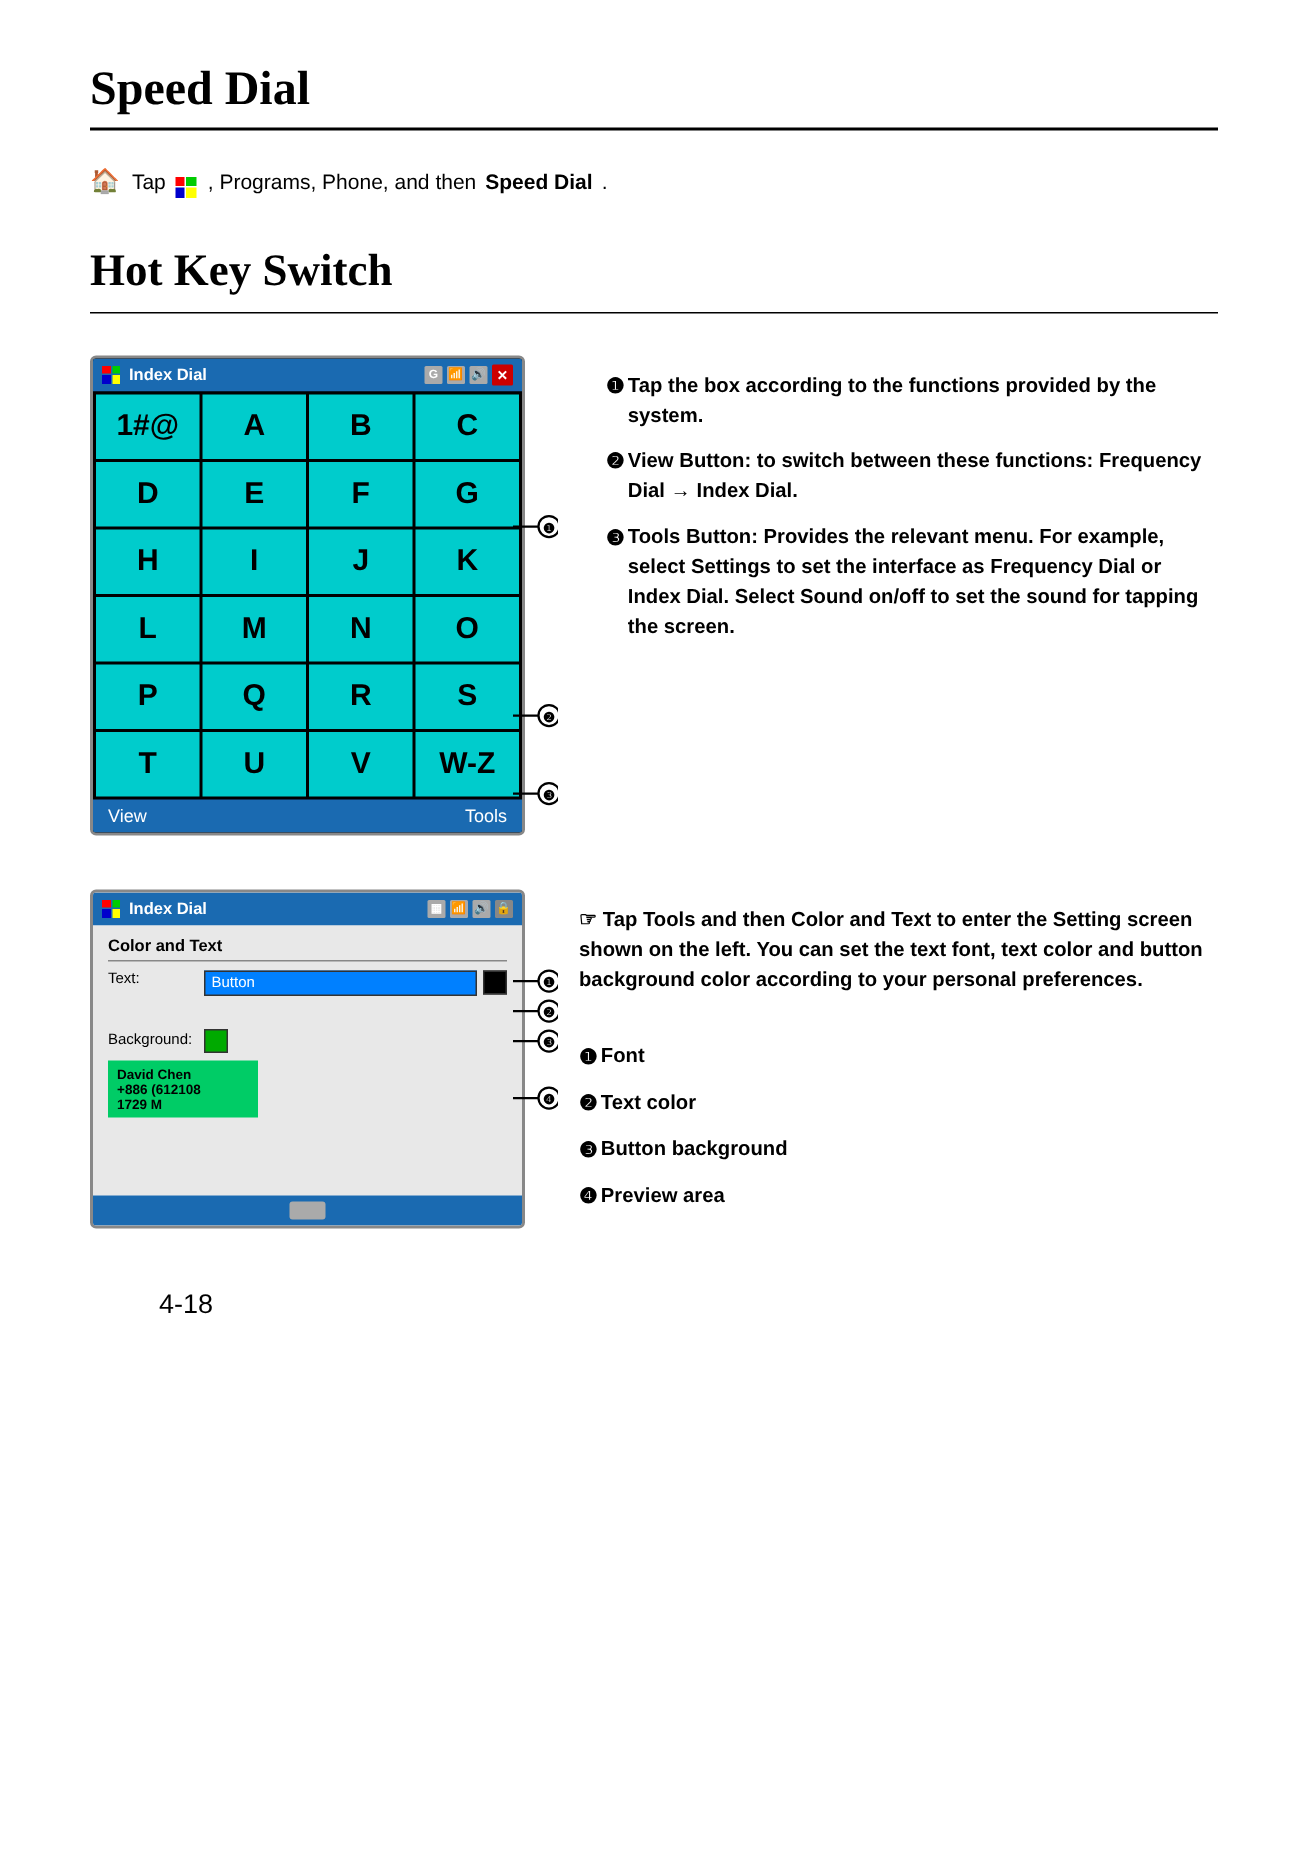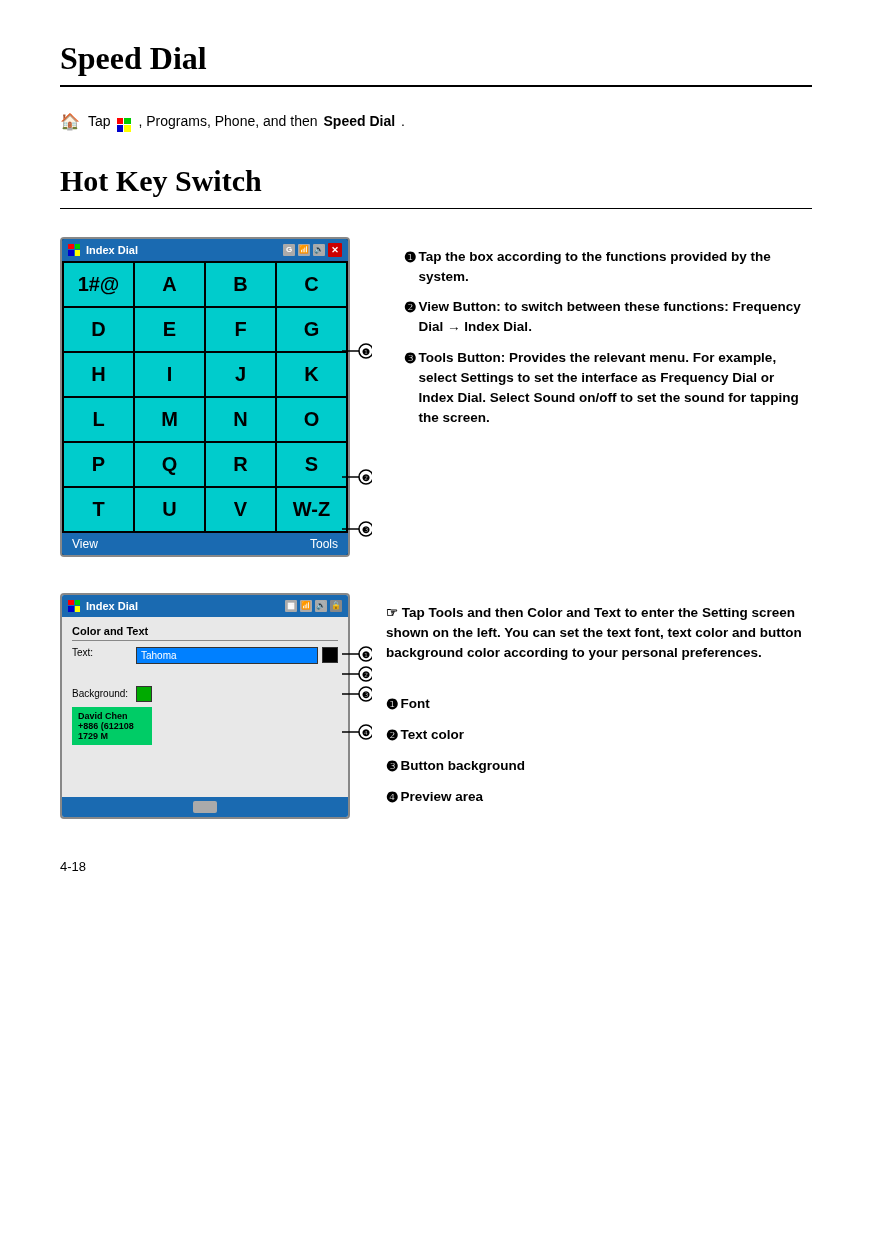--- a/index.html
+++ b/index.html
@@ -225,42 +225,43 @@
       border: 1px solid #333;
     }
 
     
     .preview-card {
       background: #00cc66;
       color: #000;
       font-size: 9px;
       padding: 4px 6px;
       margin-top: 4px;
-      width: 80px;
+      width: 100px;
       font-weight: bold;
     }
 
     .phone-bottom2 {
       background: #1a6ab1;
       height: 20px;
       display: flex;
       align-items: center;
       justify-content: center;
     }
     .phone-bottom-btn {
       width: 24px;
       height: 12px;
       background: #aaa;
       border-radius: 2px;
     }
 
     
     .page-num {
       margin-top: 40px;
-      font-size: 13px;
+      font-size: 18px;
+      margin-left: 46px;
     }
 
     
     .diagram-container {
       position: relative;
       display: inline-block;
     }
 
     
     .win-logo {
@@ -423,21 +424,21 @@
           <div class="phone-titlebar-icon">🔊</div>
           <div class="phone-titlebar-icon" style="background:#888;">🔒</div>
         </div>
       </div>
 
       <div style="background:#e8e8e8; padding: 8px 10px; min-height: 180px;">
         <div class="color-text-label">Color and Text</div>
 
         <div class="form-row">
           <span class="form-label">Text:</span>
-          <span class="form-input">Tahoma</span>
+          <span class="form-input">Button</span>
           <span class="color-square"></span>
         </div>
 
         <div class="bg-row">
           <span class="form-label">Background:</span>
           <span class="bg-color"></span>
         </div>
 
         <div class="preview-card">
           <div>David Chen</div>

